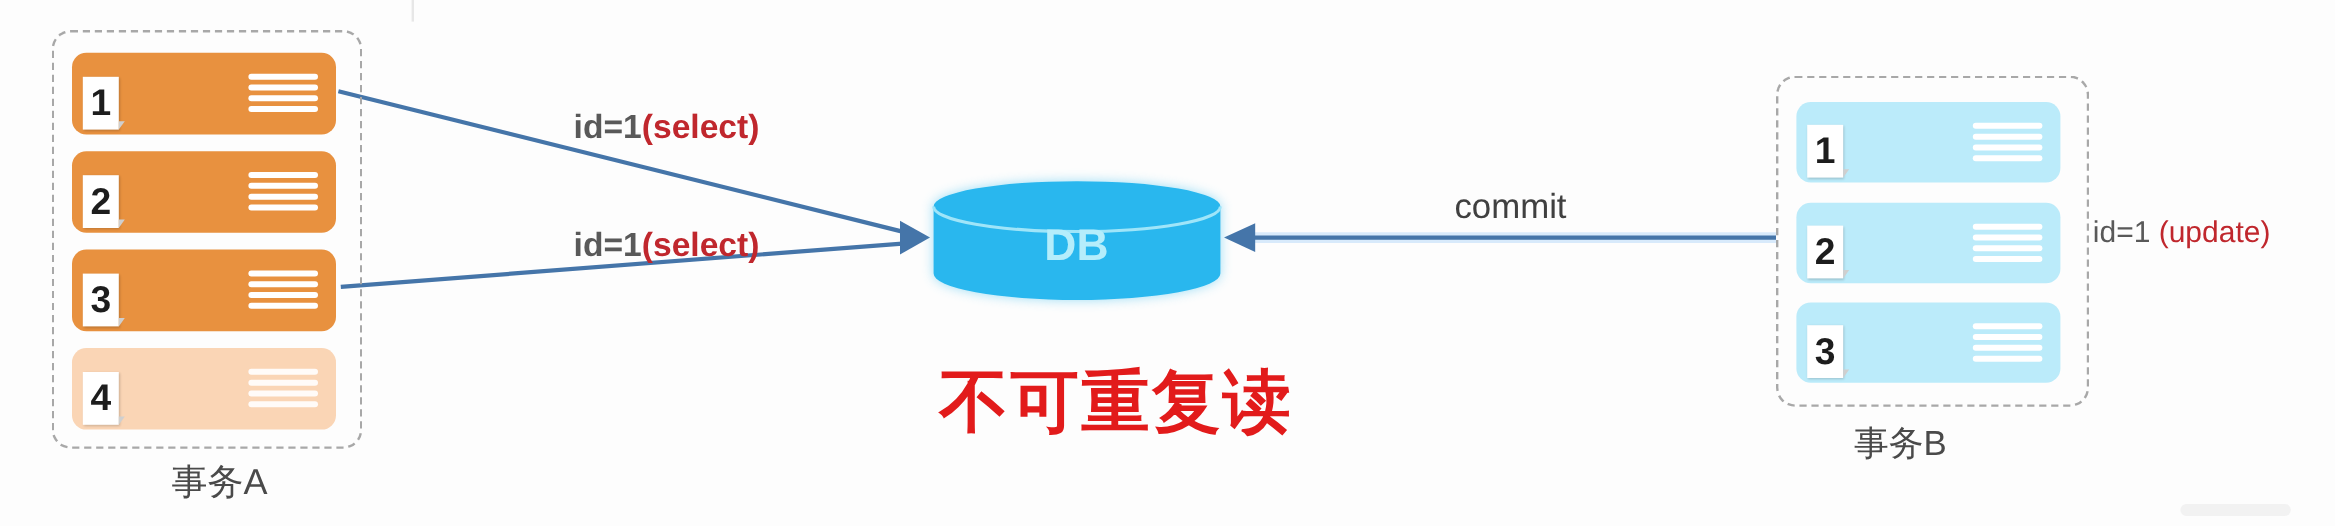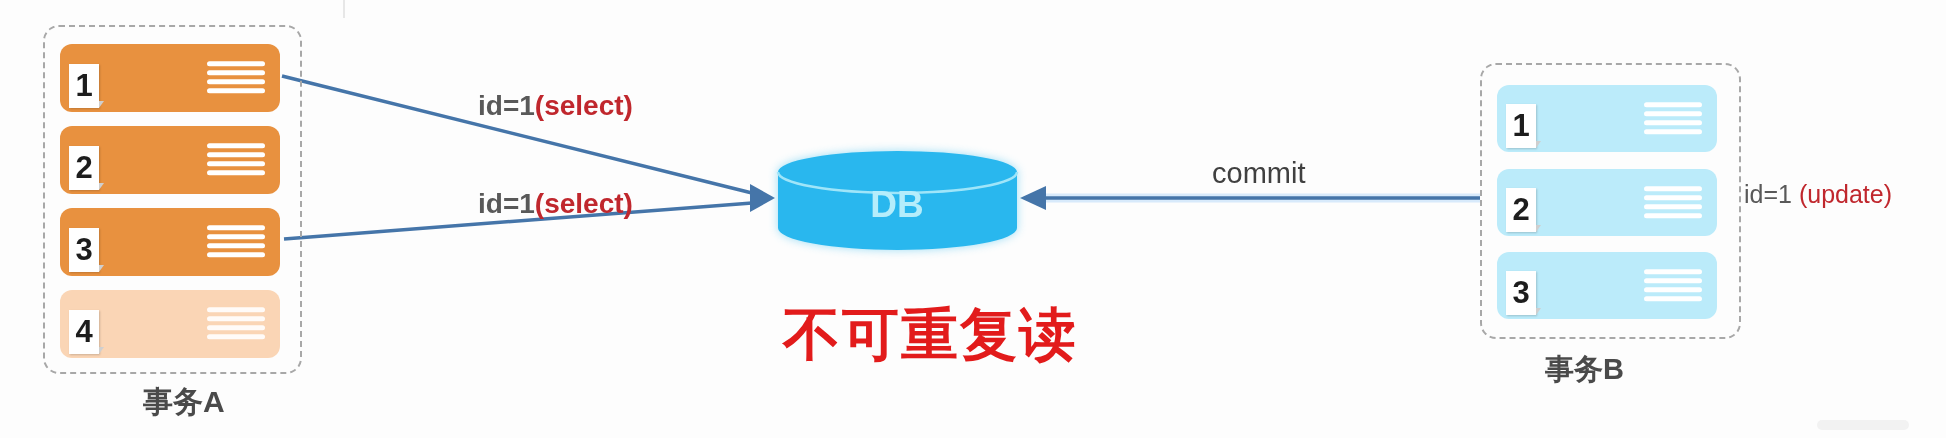--- a/index.html
+++ b/index.html
@@ -42,21 +42,21 @@
   .row-orange-pale .lines i{opacity:.9;}
 
   
   .lbl{position:absolute;white-space:nowrap;}
   .lbl-gray{color:#595959;}
   .lbl-red{color:#c0272d;}
   .sel-top{left:478px;top:90px;font-size:28px;font-weight:600;}
   .sel-bot{left:478px;top:188px;font-size:28px;font-weight:600;}
   .commit-lbl{left:1212px;top:157px;font-size:29px;color:#404040;}
   .update-lbl{left:1744px;top:180px;font-size:25px;font-weight:400;}
-  .txn-caption{color:#4a4a4a;font-size:30px;font-weight:700;}
+  .txn-caption{color:#4a4a4a;font-size:30px;font-weight:400;}
   .cap-a{left:143px;top:382px;}
   .cap-b{left:1545px;top:350px;font-size:29px;}
   .title{
     left:783px;top:297px;font-size:57px;font-weight:700;color:#e21b1b;
     letter-spacing:2px;
   }
   svg.layer{position:absolute;left:0;top:0;}
   .db-glow{filter:drop-shadow(0 0 5px rgba(41,183,238,.45));}
 
   

